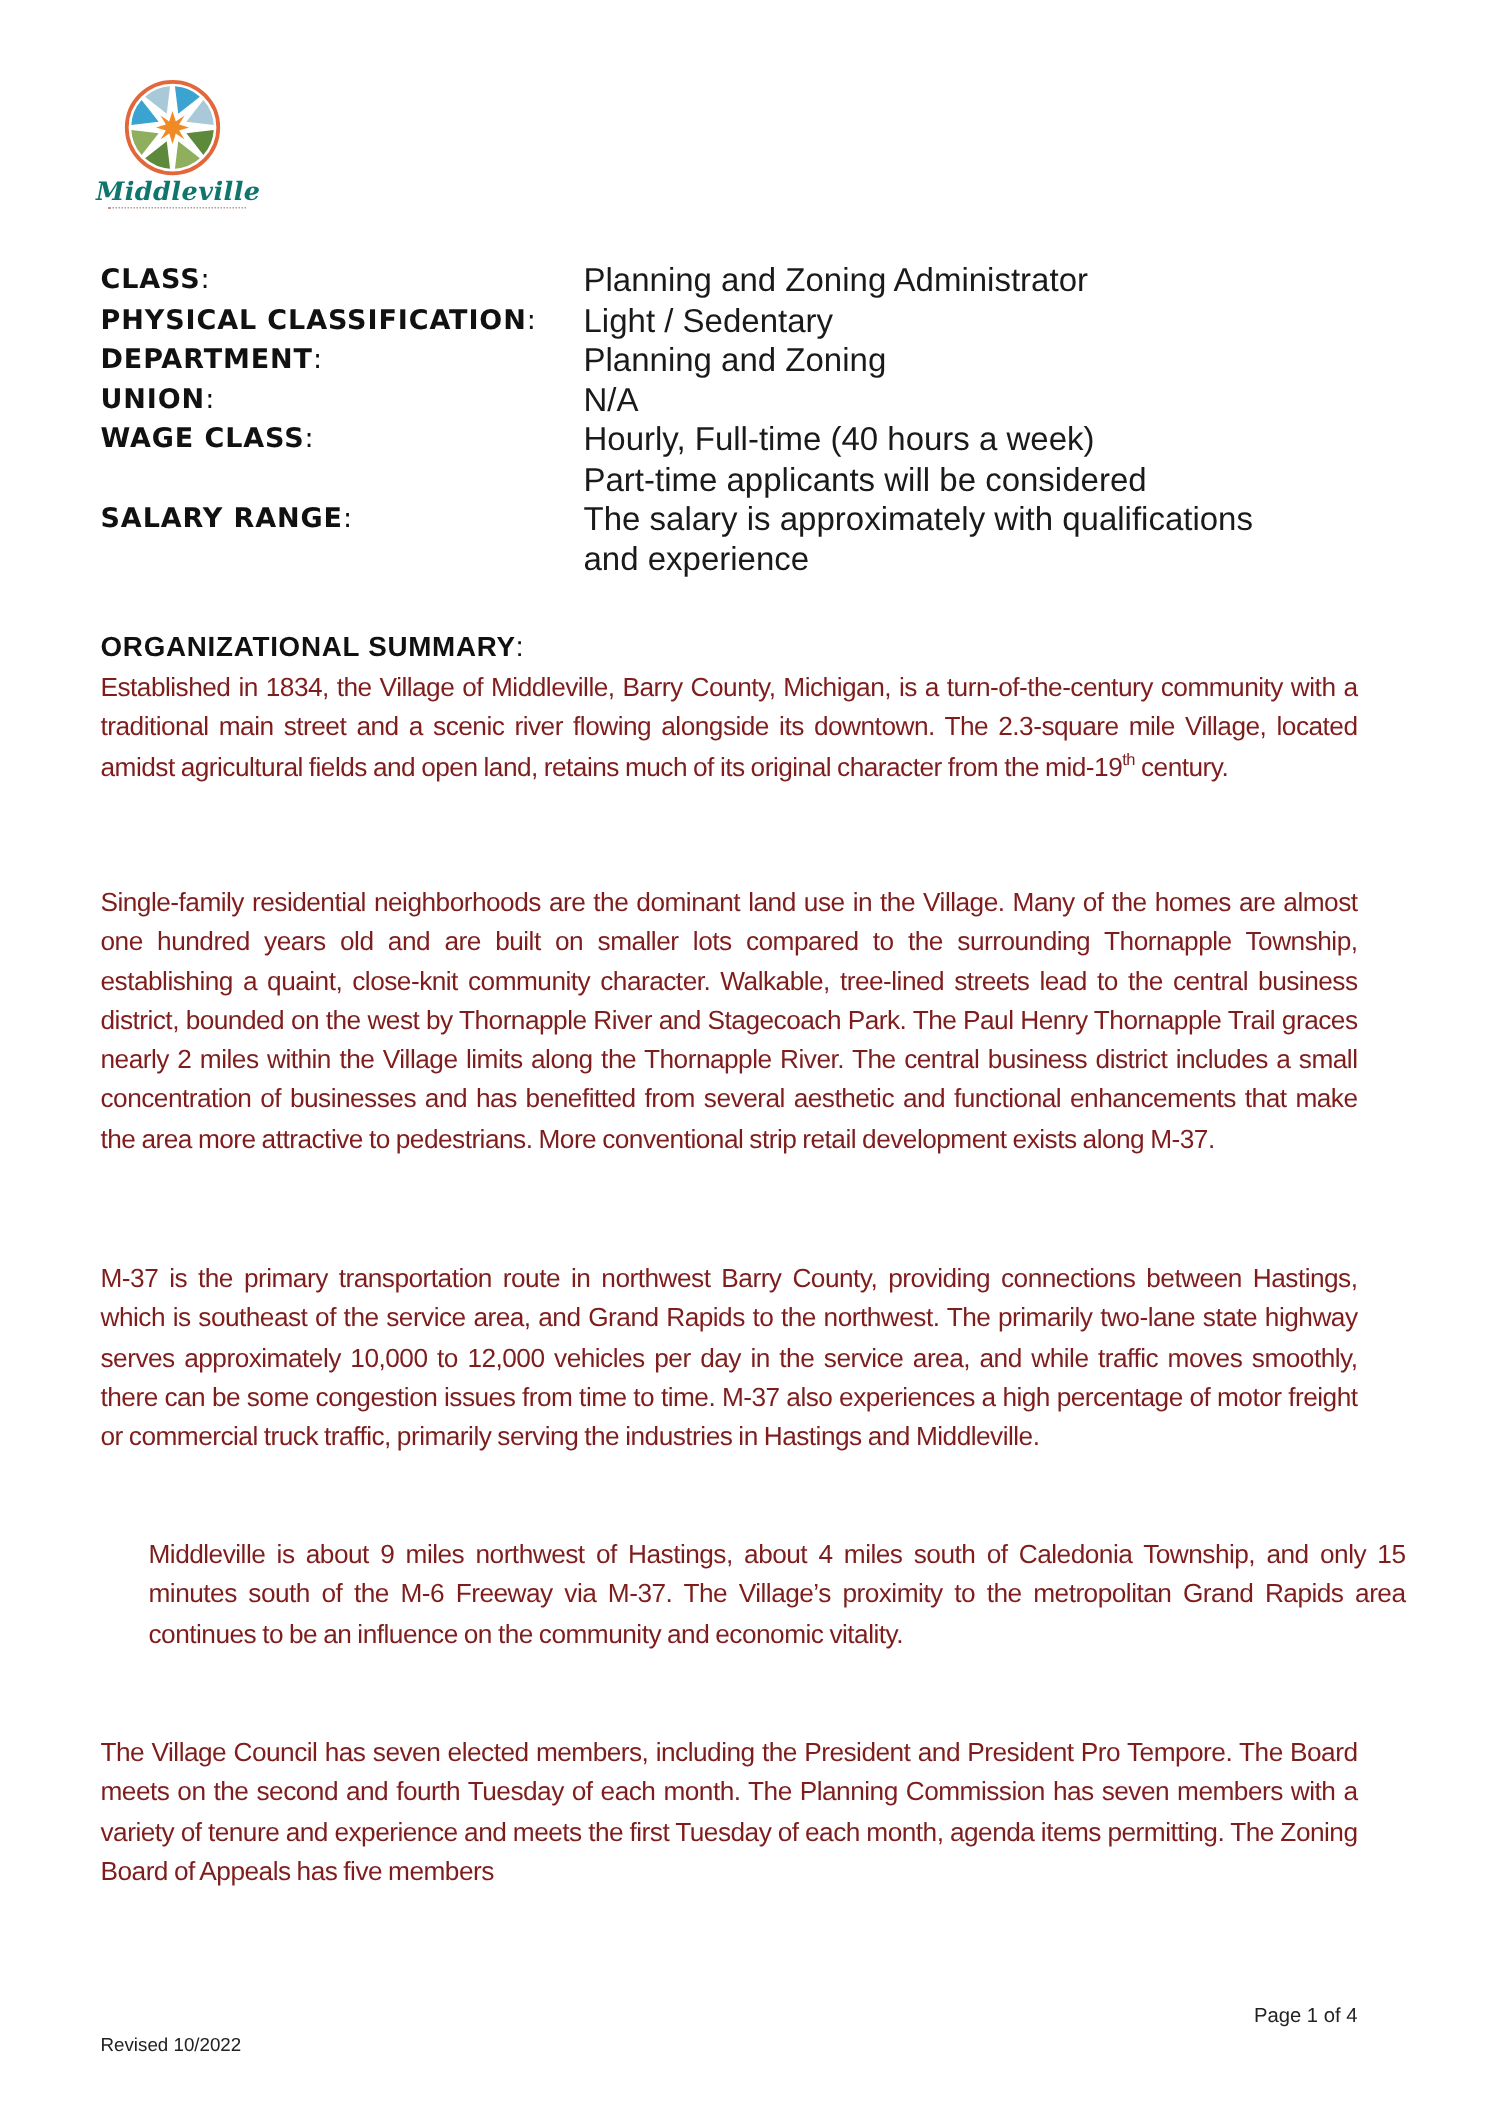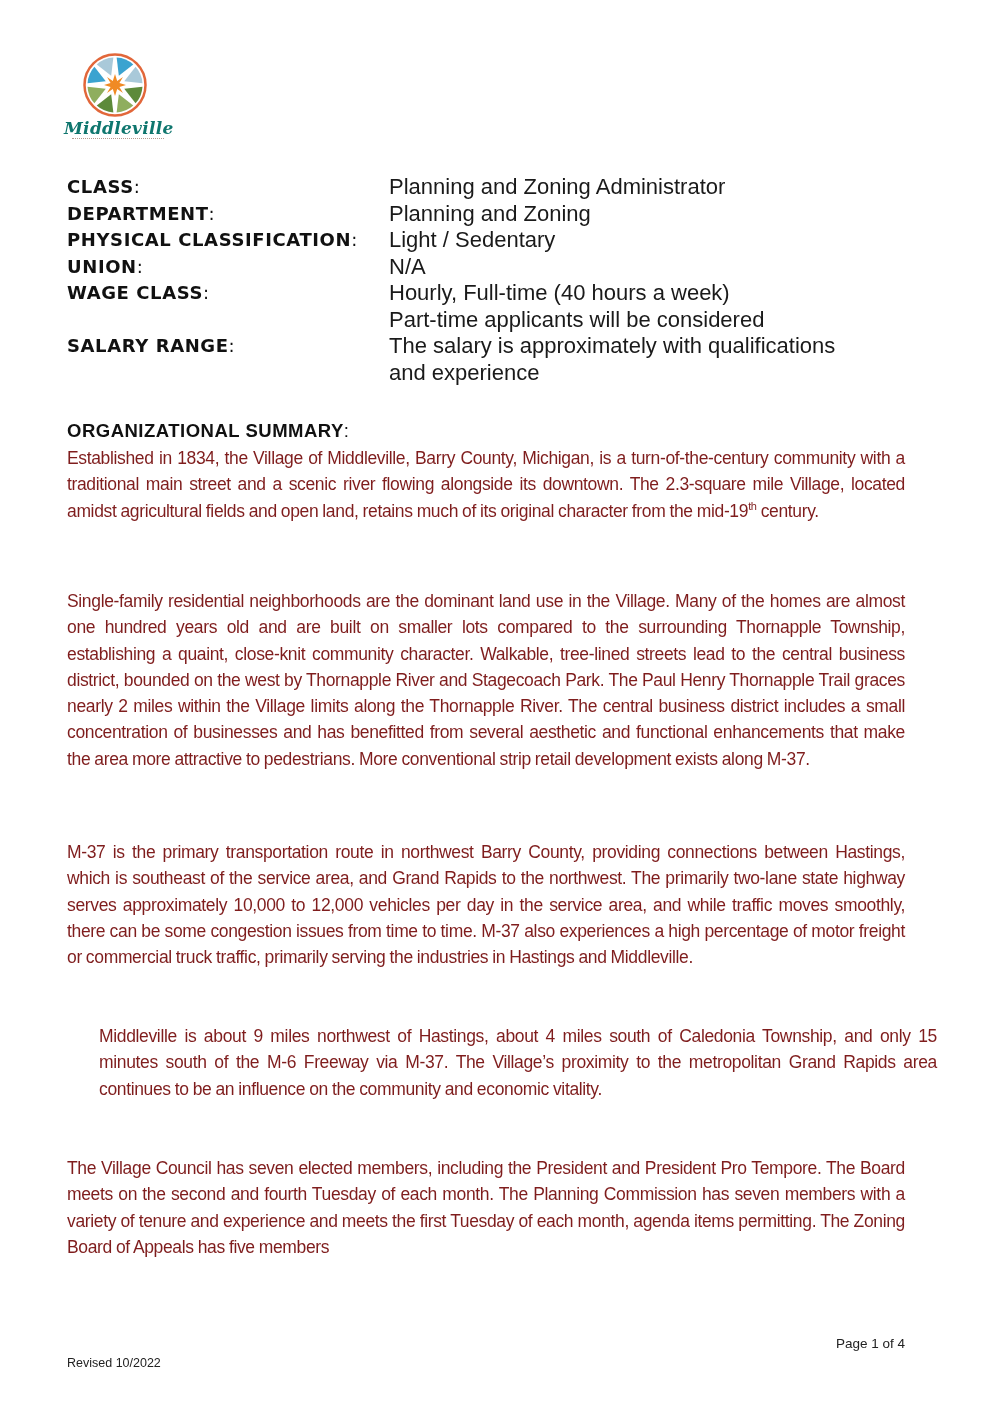--- a/index.html
+++ b/index.html
@@ -89,26 +89,26 @@
     <div class="logo-word">Middleville</div>
     <div class="logo-tagline"></div>
   </div>
 
   <div class="info">
     <div class="info-row">
       <div class="info-label"><span>CLASS</span><span class="colon">:</span></div>
       <div class="info-value">Planning and Zoning Administrator</div>
     </div>
     <div class="info-row">
+      <div class="info-label"><span>PHYSICAL CLASSIFICATION</span><span class="colon">:</span></div>
+      <div class="info-value">Light / Sedentary</div>
+    </div>
+    <div class="info-row">
       <div class="info-label"><span>DEPARTMENT</span><span class="colon">:</span></div>
       <div class="info-value">Planning and Zoning</div>
-    </div>
-    <div class="info-row">
-      <div class="info-label"><span>PHYSICAL CLASSIFICATION</span><span class="colon">:</span></div>
-      <div class="info-value">Light / Sedentary</div>
     </div>
     <div class="info-row">
       <div class="info-label"><span>UNION</span><span class="colon">:</span></div>
       <div class="info-value">N/A</div>
     </div>
     <div class="info-row">
       <div class="info-label"><span>WAGE CLASS</span><span class="colon">:</span></div>
       <div class="info-value">
         <div>Hourly, Full-time (40 hours a week)</div>
         <div>Part-time applicants will be considered</div>

